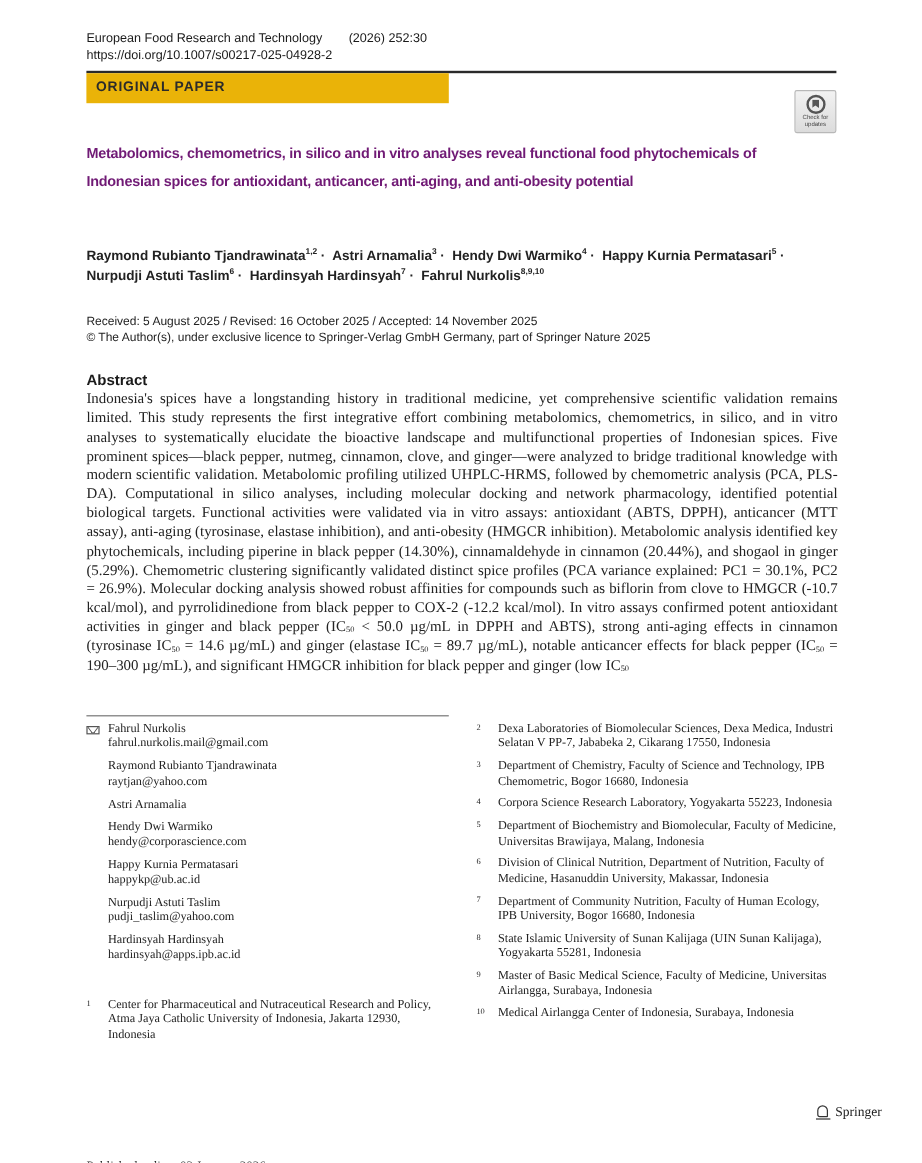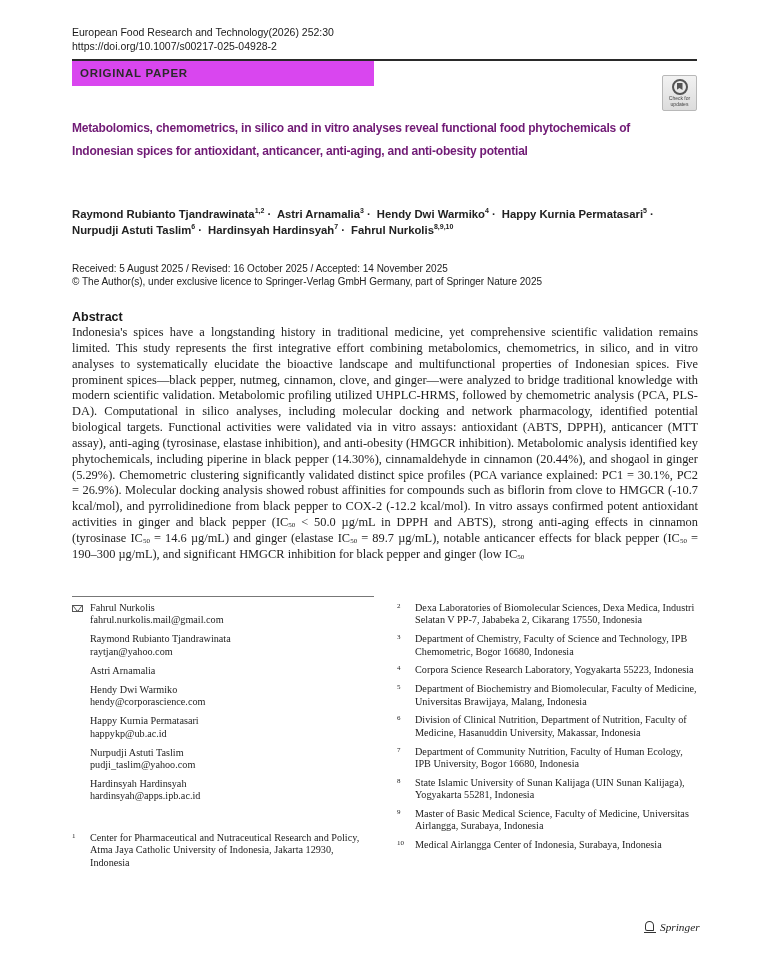--- a/index.html
+++ b/index.html
@@ -1,24 +1,24 @@
 <!DOCTYPE html>
 <html><head>
 <meta charset="utf-8">
 <style>
   html, body { margin: 0; padding: 0; background: #ffffff; }
   body { width: 768px; height: 969px; position: relative; overflow: hidden; color: #1a1a1a; }
   .sans { font-family: "Liberation Sans", "DejaVu Sans", sans-serif; }
   .serif { font-family: "Liberation Serif", "DejaVu Serif", serif; }
 
   .journal-header { position: absolute; left: 72px; top: 25px; font-size: 10.5px; line-height: 14px; }
-  .journal-header .row1 span.cite { }
+  .journal-header .row1 span.cite { margin-left: 22px; }
 
   .top-rule { position: absolute; left: 72px; top: 59px; width: 625px; height: 2px; background: #2a2a2a; }
-  .banner { position: absolute; left: 72px; top: 61px; width: 302px; height: 25px; background: #d946ef;
+  .banner { position: absolute; left: 72px; top: 61px; width: 302px; height: 25px; background: #eab308;
             font-size: 11.5px; font-weight: bold; letter-spacing: 0.7px; line-height: 25px; padding-left: 8px; box-sizing: border-box; color: #2b2b2b; }
 
   .check-badge { position: absolute; left: 662px; top: 75px; width: 35px; height: 36px; border: 1px solid #b8b8b8; border-radius: 2px;
                  background: linear-gradient(#f2f2f2, #dcdcdc); box-sizing: border-box; text-align: center; }
   .check-badge .circ { width: 16px; height: 16px; border-radius: 50%; border: 2px solid #555; margin: 3px auto 0; box-sizing: border-box; position: relative; }
   .check-badge .circ:after { content: ""; position: absolute; left: 3px; top: 2px; width: 6px; height: 7px; background: #555; clip-path: polygon(0 0,100% 0,100% 100%,50% 70%,0 100%); }
   .check-badge .lbl { font-size: 5px; line-height: 5.5px; color: #444; margin-top: 1px; }
 
   .title { position: absolute; left: 72px; top: 117px; width: 600px; font-size: 12px; font-weight: bold; line-height: 23px; color: #701a75; letter-spacing: -0.2px; }
 
@@ -39,21 +39,21 @@
   .mail-icon { position: absolute; left: 0; top: 3px; width: 11px; height: 7px; border: 1px solid #555; box-sizing: border-box; }
   .mail-icon:before { content: ""; position: absolute; left: 0; top: -1px; width: 9px; height: 5px; border-bottom: 1px solid #555; transform: skewY(0deg); clip-path: polygon(0 0, 50% 100%, 100% 0, 100% 20%, 50% 120%, 0 20%); background: #555; }
 
   .aff { position: relative; padding-left: 18px; margin-bottom: 6.4px; font-size: 10.2px; line-height: 12.4px; color: #222; }
   .aff .num { position: absolute; left: 0; top: -2px; font-size: 7px; }
 
   .aff-left { position: absolute; left: 72px; top: 832px; width: 300px; }
   .aff-right { position: absolute; left: 397px; top: 602px; width: 300px; }
 
   .published { position: absolute; left: 72px; top: 922px; font-size: 10.8px; color: #222; margin-top: 44px; }
-  .springer { position: absolute; left: 644px; top: 921px; font-size: 11.3px; color: #222; display: flex; align-items: center; font-style: italic; }
+  .springer { position: absolute; left: 680px; top: 921px; font-size: 11.3px; color: #222; display: flex; align-items: center; }
   .springer .horse { width: 12px; height: 12px; margin-right: 4px; position: relative; }
   .springer .horse:before { content: ""; position: absolute; left: 1px; top: 0; width: 9px; height: 10px; border: 1px solid #333; border-radius: 6px 6px 1px 3px; box-sizing: border-box; }
   .springer .horse:after { content: ""; position: absolute; left: 0; top: 11px; width: 12px; height: 1px; background: #333; }
 </style>
 </head>
 <body>
 
 <div class="journal-header sans">
   <div class="row1">
     <span>European Food Research and Technology</span><span class="cite">(2026) 252:30</span>

